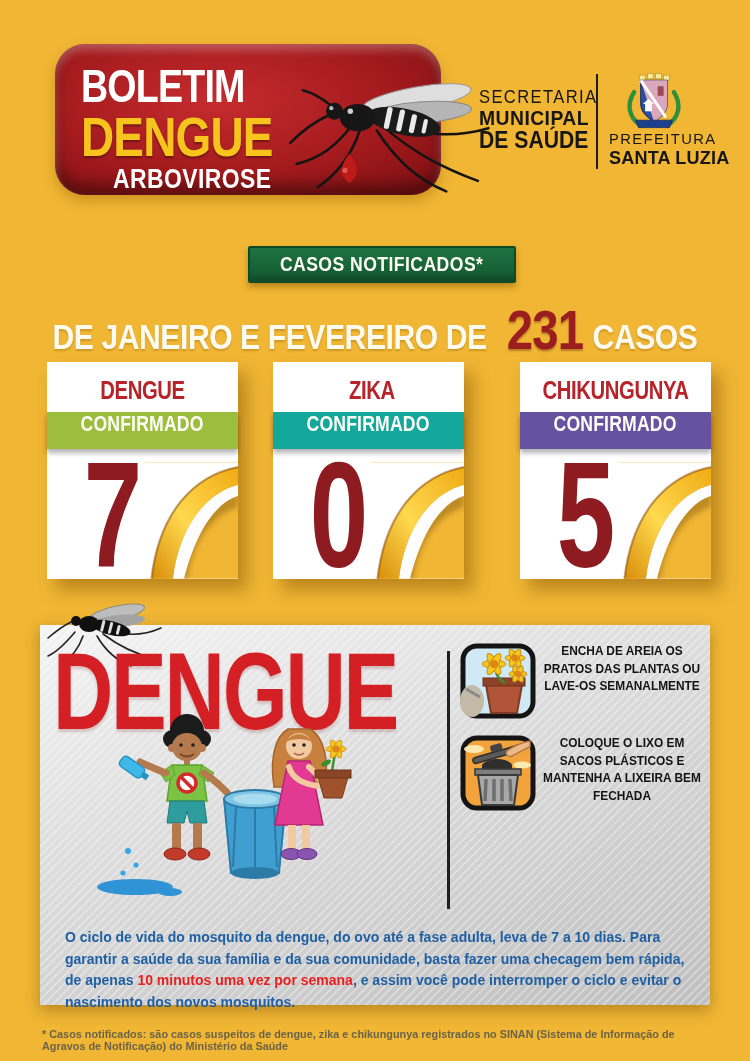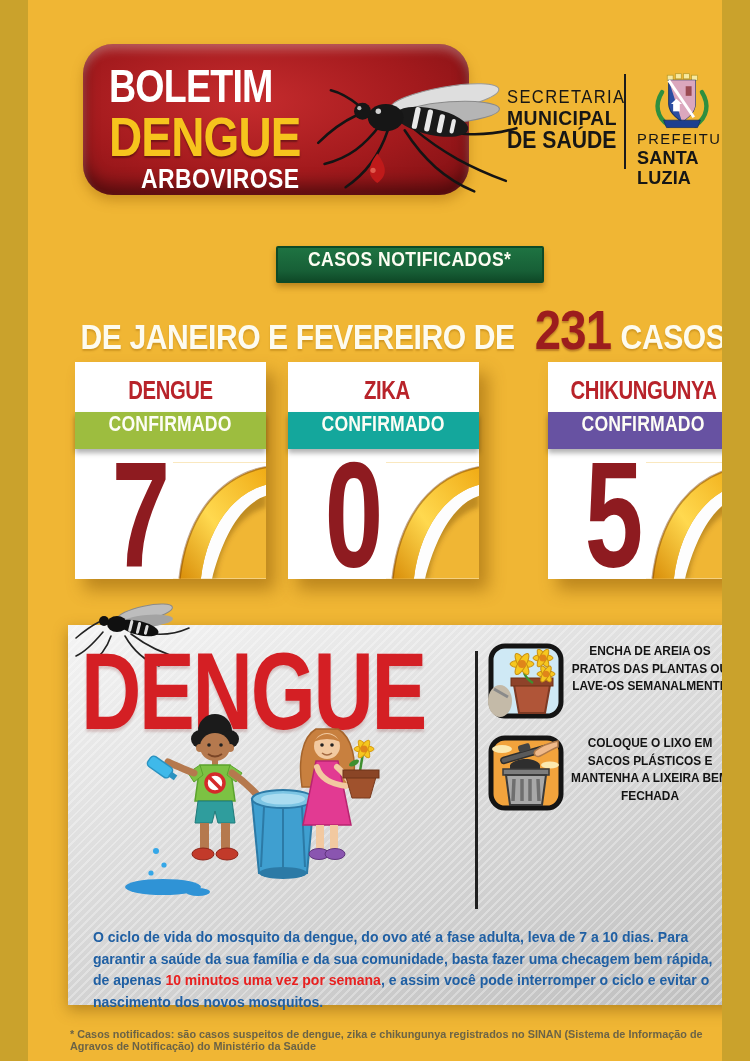--- a/index.html
+++ b/index.html
@@ -1,19 +1,19 @@
 <!DOCTYPE html>
 <html><head>
 <meta charset="utf-8">
 <style>
   * { margin:0; padding:0; box-sizing:border-box; }
   html,body { background:#caa22c; }
   body { font-family:"Liberation Sans", sans-serif; }
   #page {
-    position:relative; width:694px; height:1061px; margin:0 auto;
+    position:relative; width:750px; height:1061px; margin:0 auto;
     background:#f0b634; overflow:hidden;
   }
 
   
   .red-banner {
     position:absolute; left:55px; top:44px; width:386px; height:151px;
     border-radius:30px;
     background:radial-gradient(ellipse at 42% 38%, #c62c2e 0%, #a31a1d 55%, #7c0f12 100%);
     box-shadow:inset 0 6px 10px rgba(255,255,255,.28), inset 0 -10px 16px rgba(0,0,0,.4),
                0 6px 12px rgba(140,85,0,.35);
@@ -47,40 +47,40 @@
     transform:scaleX(.95); transform-origin:0 50%; }
   .pref-block .p1 { font-size:15.5px; font-weight:400; letter-spacing:1.5px; }
   .pref-block .p2 { font-size:19px; font-weight:bold; letter-spacing:.2px; }
 
   
   .green-banner {
     position:absolute; left:248px; top:246px; width:268px; height:37px;
     background:linear-gradient(180deg,#1e7342 0%, #175f36 70%, #0f4a28 100%);
     border:2px solid #0d4a27; border-radius:2px;
     box-shadow:0 4px 6px rgba(120,70,0,.45);
-    display:flex; justify-content:center;
+    display:flex; align-items:center; justify-content:center;
   }
   .green-banner span { color:#fdfdf2; font-size:20px; font-weight:bold; transform:scaleX(.88); letter-spacing:.5px; }
 
   .headline {
     position:absolute; left:0; top:303px; width:750px; height:52px;
     display:flex; justify-content:center; align-items:baseline; gap:11px;
     transform:scaleX(.86);
     text-shadow:0 2px 2px rgba(150,95,0,.35);
   }
   .headline .white { color:#fdfbef; font-size:35px; font-weight:bold; letter-spacing:-.5px; }
   .headline .big { color:#9c1d1d; font-size:55px; font-weight:bold; letter-spacing:-1px; line-height:1;
     text-shadow:0 2px 2px rgba(90,20,10,.35); }
 
   
   .card {
     position:absolute; top:362px; width:191px; height:217px; background:#fff;
     box-shadow:9px 11px 16px rgba(125,75,0,.45);
   }
-  .card.c1 { left:47px; } .card.c2 { left:260px;padding-left:7px; } .card.c3 { left:520px; }
+  .card.c1 { left:47px; } .card.c2 { left:273px;padding-left:7px; } .card.c3 { left:520px; }
   .card .disease {
     margin-top:13px; text-align:center; color:#b8232a; font-size:26px; font-weight:bold;
     transform:scaleX(.78); letter-spacing:-.5px;
   }
   .card .band {
     position:absolute; left:0; top:50px; width:100%; height:37px;
     display:flex; align-items:flex-start; justify-content:center;
     box-shadow:0 4px 5px rgba(0,0,0,.3);
   }
   .card .band span { color:#fdfdf5; font-size:21.5px; font-weight:bold; transform:scaleX(.82); letter-spacing:.2px; }

